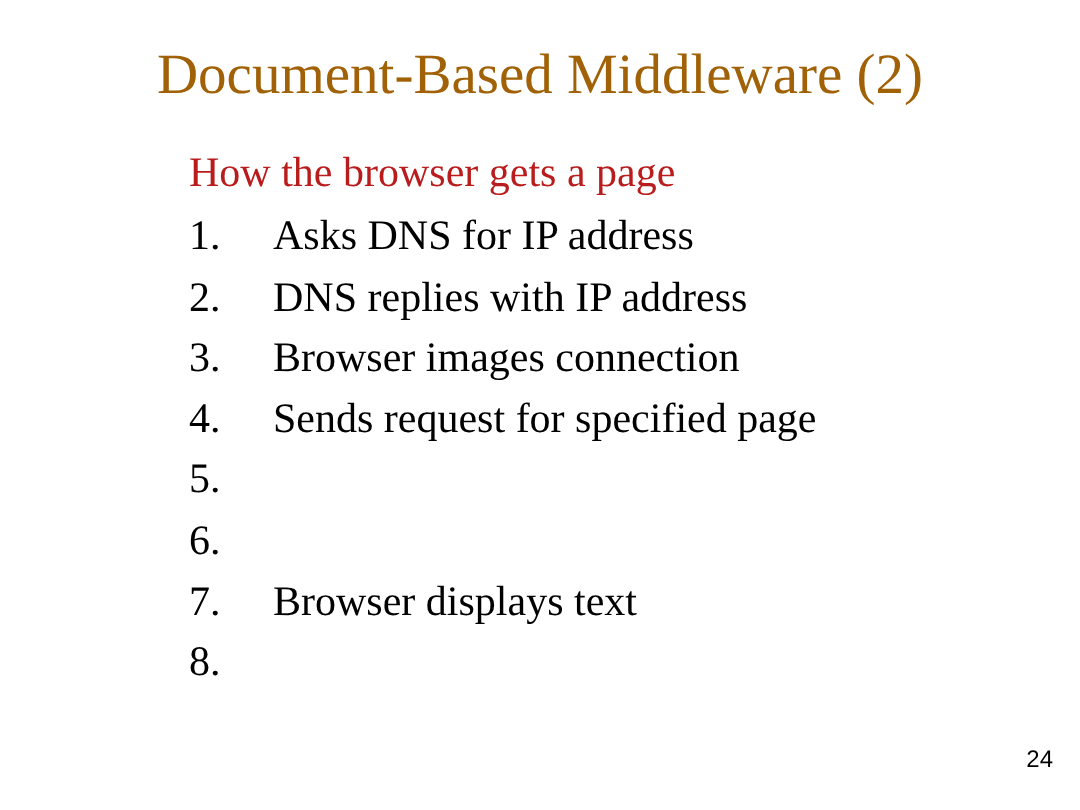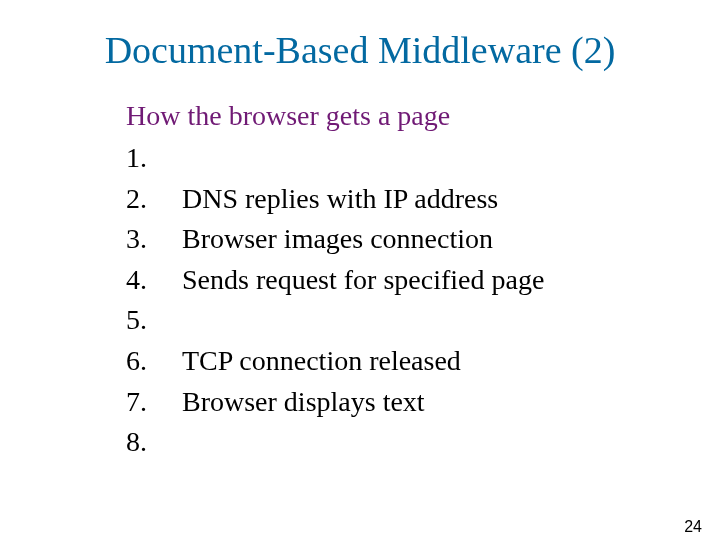--- a/index.html
+++ b/index.html
@@ -15,33 +15,33 @@
       position: relative;
       overflow: hidden;
     }
     .slide {
       width: 100%;
       height: 100%;
       padding: 20px 40px;
     }
     .title {
       font-size: 38px;
-      color: #0369a1;
+      color: #a16207;
       text-align: center;
       margin-top: 8px;
       margin-bottom: 28px;
       font-weight: normal;
     }
     .content {
       margin-left: 86px;
       margin-top: 10px;
     }
     .intro {
       font-size: 28px;
-      color: #701a75;
+      color: #b91c1c;
       margin-bottom: 6px;
     }
     .list {
       list-style: none;
       counter-reset: item;
     }
     .list-item {
       font-size: 28px;
       color: #000000;
       line-height: 1.45;
@@ -49,56 +49,56 @@
     }
     .list-number {
       width: 56px;
       flex-shrink: 0;
     }
     .list-text {
       flex: 1;
     }
     .page-number {
       position: absolute;
-      bottom: 4px;
+      bottom: 24px;
       right: 18px;
       font-size: 16px;
       color: #000000;
       font-family: Arial, sans-serif;
     }
   </style>
 </head>
 <body>
 
 <div class="slide">
   <h1 class="title">Document-Based Middleware (2)</h1>
   <div class="content">
     <div class="intro">How the browser gets a page</div>
     <ol class="list">
       <li class="list-item">
         <span class="list-number">1.</span>
+        <span class="list-text">Asks DNS for IP address</span>
       </li>
       <li class="list-item">
         <span class="list-number">2.</span>
         <span class="list-text">DNS replies with IP address</span>
       </li>
       <li class="list-item">
         <span class="list-number">3.</span>
         <span class="list-text">Browser images connection</span>
       </li>
       <li class="list-item">
         <span class="list-number">4.</span>
         <span class="list-text">Sends request for specified page</span>
       </li>
       <li class="list-item">
         <span class="list-number">5.</span>
       </li>
       <li class="list-item">
         <span class="list-number">6.</span>
-        <span class="list-text">TCP connection released</span>
       </li>
       <li class="list-item">
         <span class="list-number">7.</span>
         <span class="list-text">Browser displays text</span>
       </li>
       <li class="list-item">
         <span class="list-number">8.</span>
       </li>
     </ol>
   </div>

